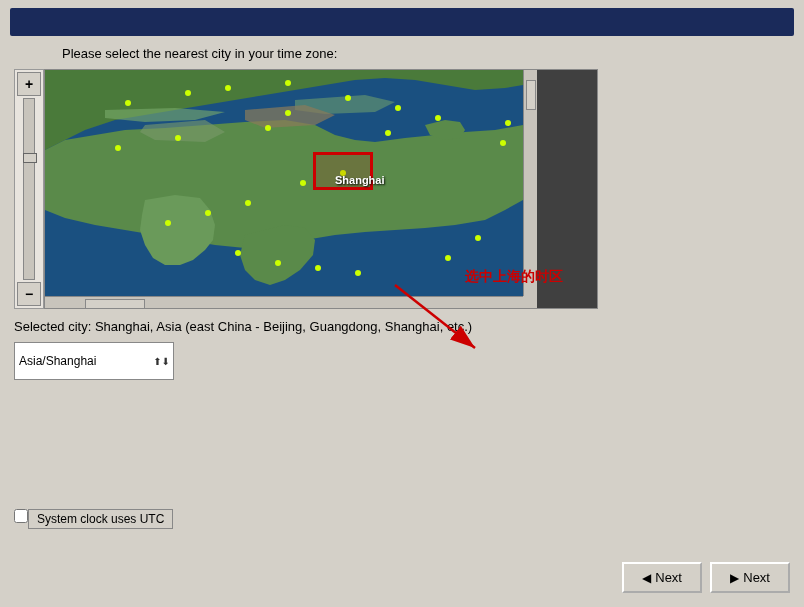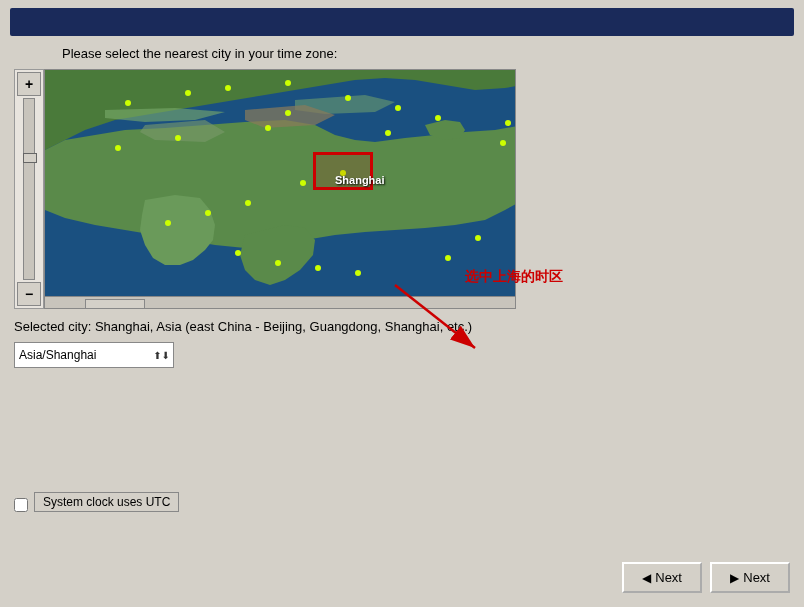--- a/index.html
+++ b/index.html
@@ -26,24 +26,24 @@
     }
 
     .instruction-label {
       margin-bottom: 8px;
       font-size: 13px;
       margin-left: 48px;
     }
 
     .map-container {
       position: relative;
-      width: 472px;
+      width: 554px;
       height: 240px;
       border: 1px solid #888;
-      background: #f0abfc;
+      background: #404040;
       overflow: hidden;
     }
 
     .map-wrapper {
       display: flex;
       align-items: flex-start;
     }
 
     .zoom-sidebar {
       display: flex;
@@ -192,21 +192,21 @@
     }
 
     .timezone-select-row {
       margin-top: 8px;
       display: flex;
       align-items: center;
     }
 
     .timezone-select {
       width: 160px;
-      height: 26px;
+      height: 38px;
       background: #fff;
       border: 1px solid #888;
       font-size: 12px;
       padding: 2px 4px;
       appearance: none;
       -webkit-appearance: none;
     }
 
     .select-wrapper {
       position: relative;
@@ -237,25 +237,24 @@
       left: 430px;
       color: #cc0000;
       font-size: 14px;
       font-weight: bold;
       z-index: 20;
       margin-left: 35px;
     }
 
     .utc-checkbox-row {
       position: absolute;
-      bottom: 95px;
+      bottom: 78px;
       left: 14px;
       display: flex;
-      align-items: flex-end;
-      gap: 6px;
+      align-items: flex-start;
     }
 
     .utc-checkbox {
       width: 14px;
       height: 14px;
       border: 1px solid #888;
       background: #fff;
       cursor: pointer;
     }
 

